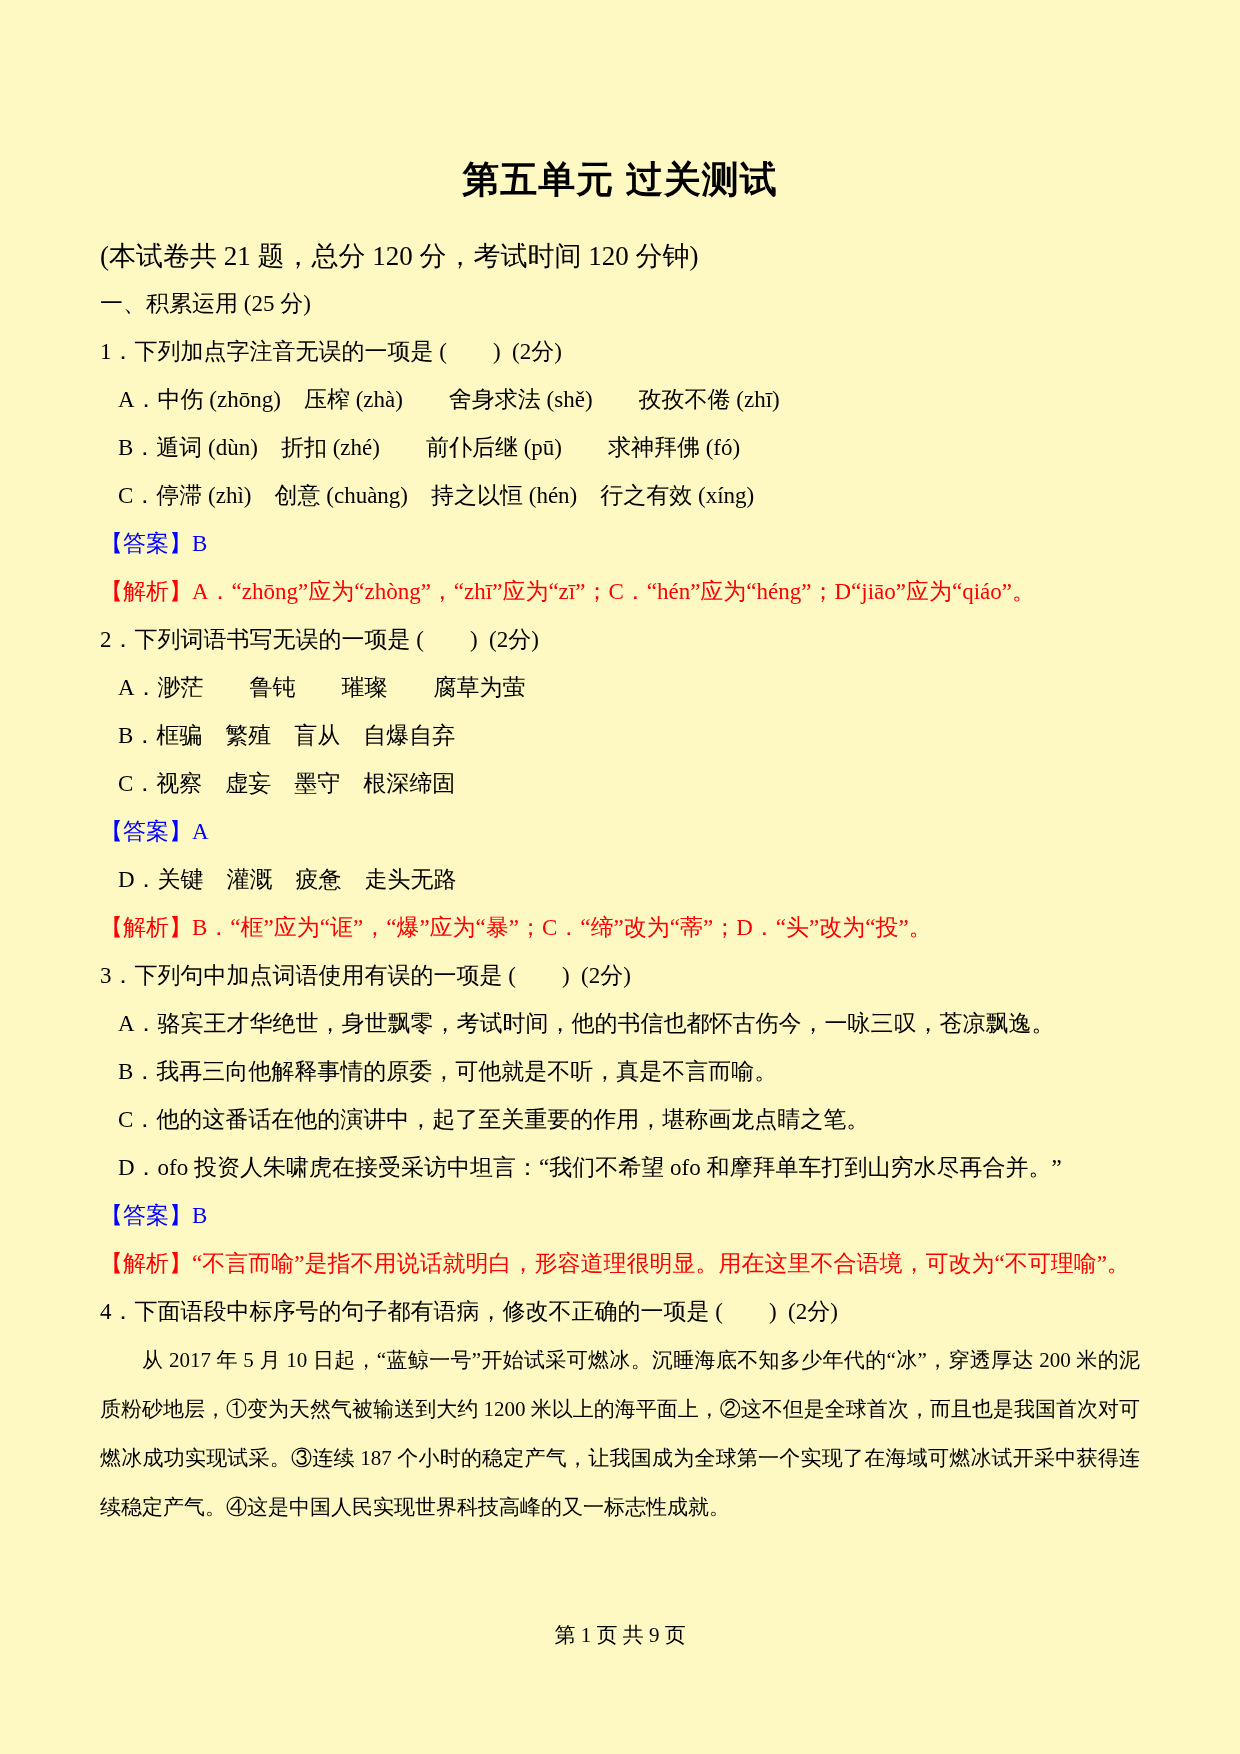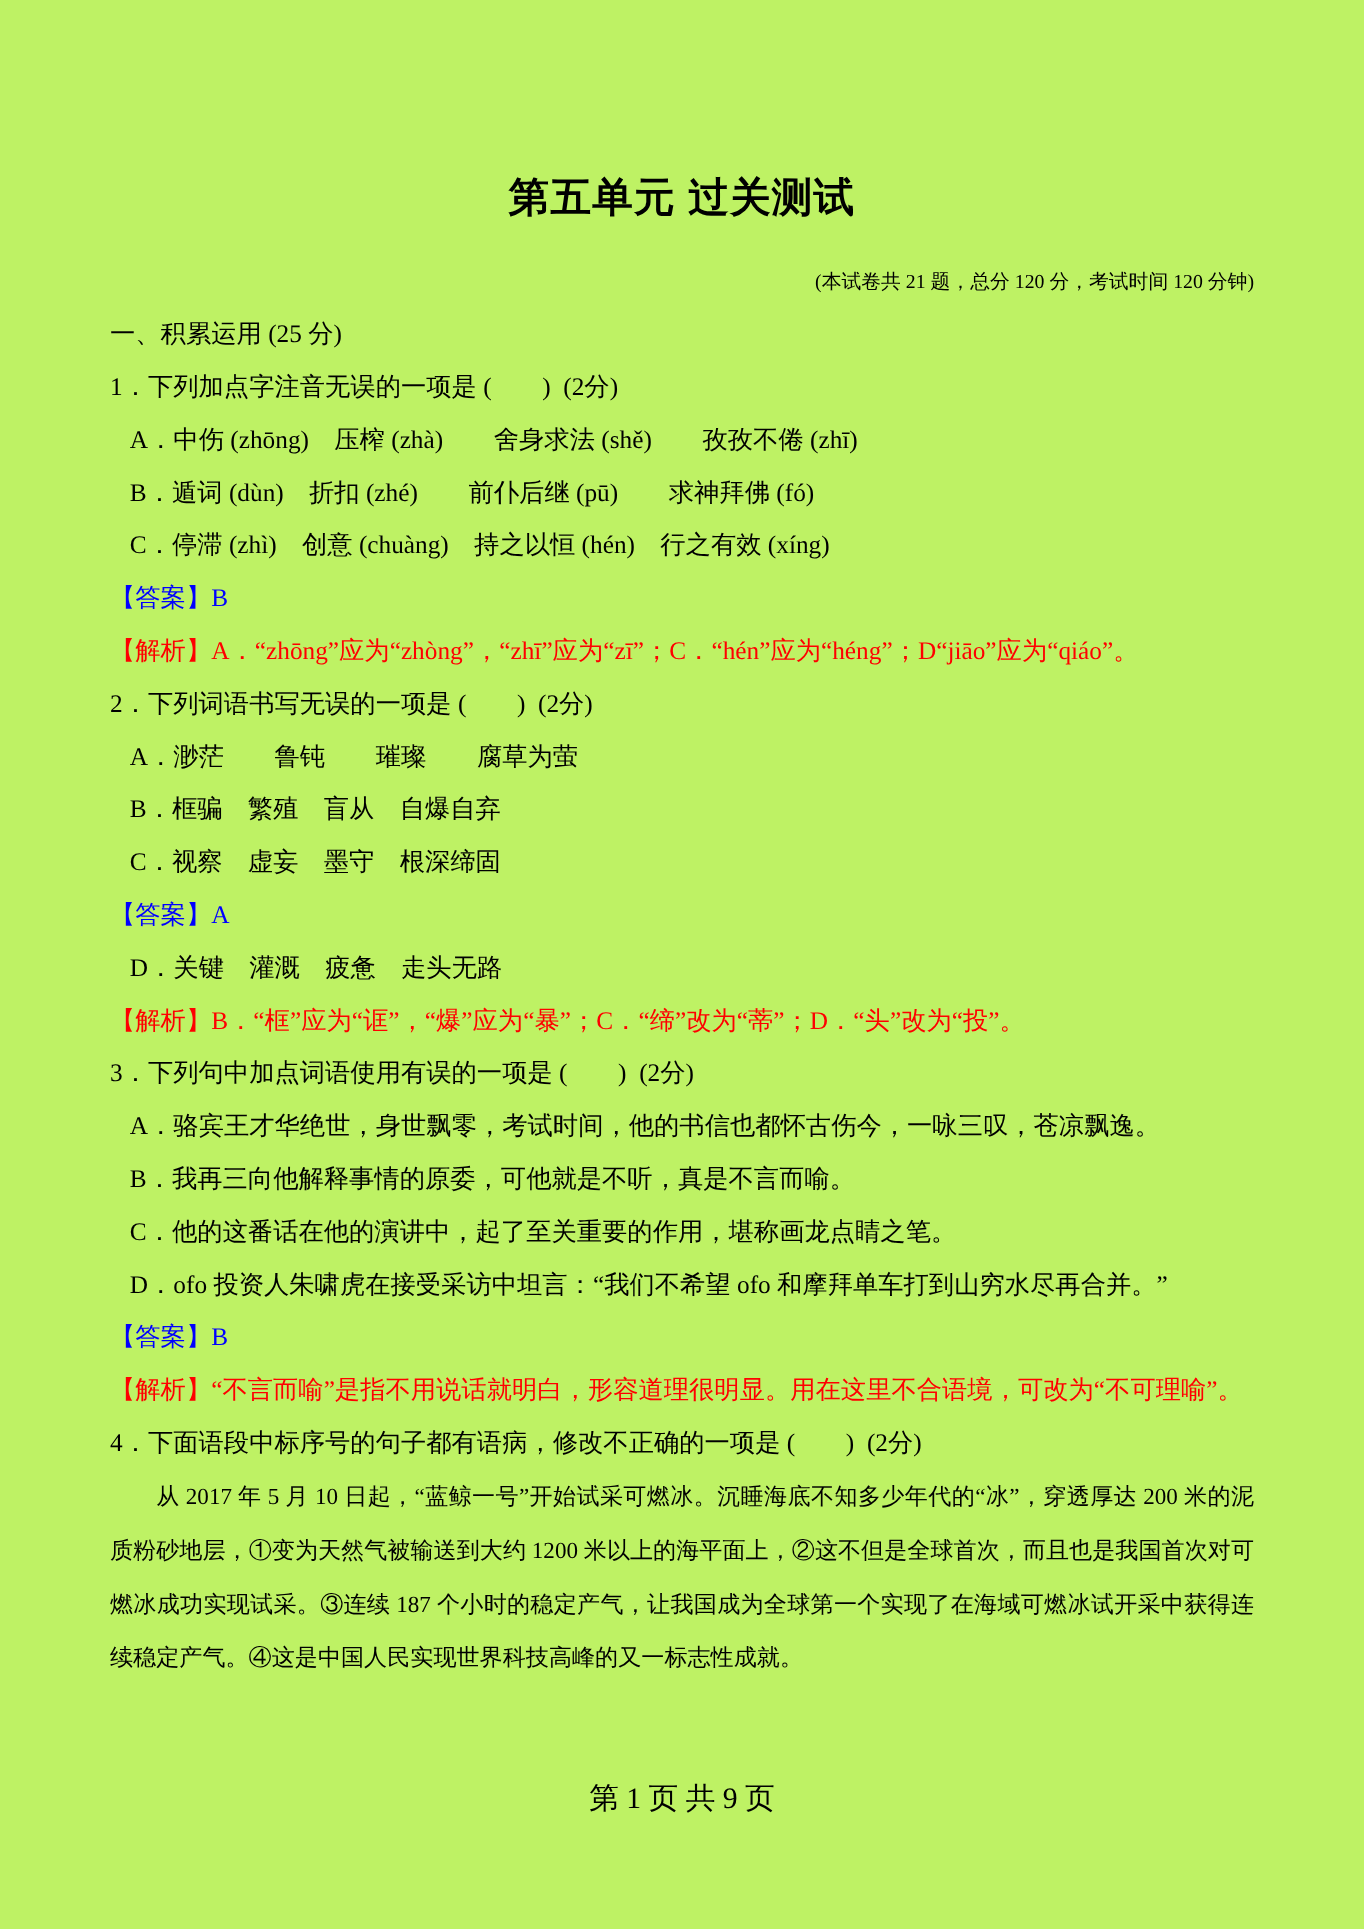--- a/index.html
+++ b/index.html
@@ -1,41 +1,41 @@
 <!DOCTYPE html>
 <html style="--answer-color: #0000ff; --analysis-color: #ff0000;"><head>
 <meta charset="utf-8">
 <style>
   html, body { margin: 0; padding: 0; background: #e8e8e8; }
   .page {
     position: relative;
     width: 1240px;
     height: 1754px;
     margin: 0 auto;
-    background: #bef264;
+    background: #fef9c3;
     box-sizing: border-box;
     padding: 158px 100px 0 100px;
     font-family: "Liberation Serif", "DejaVu Serif", serif;
     color: #000000;
     overflow: hidden;
   }
   .title {
     margin: 0;
     font-size: 37px;
     line-height: 44px;
     font-weight: bold;
     text-align: center;
     letter-spacing: 1px;
     font-family: "Liberation Sans", "DejaVu Sans", sans-serif;
   }
   .subtitle {
     margin: 30px 0 0 0;
-    font-size: 18px;
+    font-size: 27px;
     line-height: 48px;
-    text-align: right;
+    text-align: left;
     white-space: pre-wrap;
   }
   .line {
     margin: 0;
     font-size: 23px;
     line-height: 48px;
     white-space: pre-wrap;
   }
   .option { padding-left: 18px; }
   .answer-line { color: var(--answer-color, #0000ff); }
@@ -47,21 +47,21 @@
     text-align: justify;
     text-indent: 2em;
     white-space: pre-wrap;
   }
   .footer {
     position: absolute;
     left: 0;
     bottom: 95px;
     width: 100%;
     text-align: center;
-    font-size: 27px;
+    font-size: 21px;
     line-height: 48px;
     white-space: pre-wrap;
   }
 </style>
 </head>
 <body>
 
 <div class="page">
 
   <h1 class="title">第五单元 过关测试</h1>

